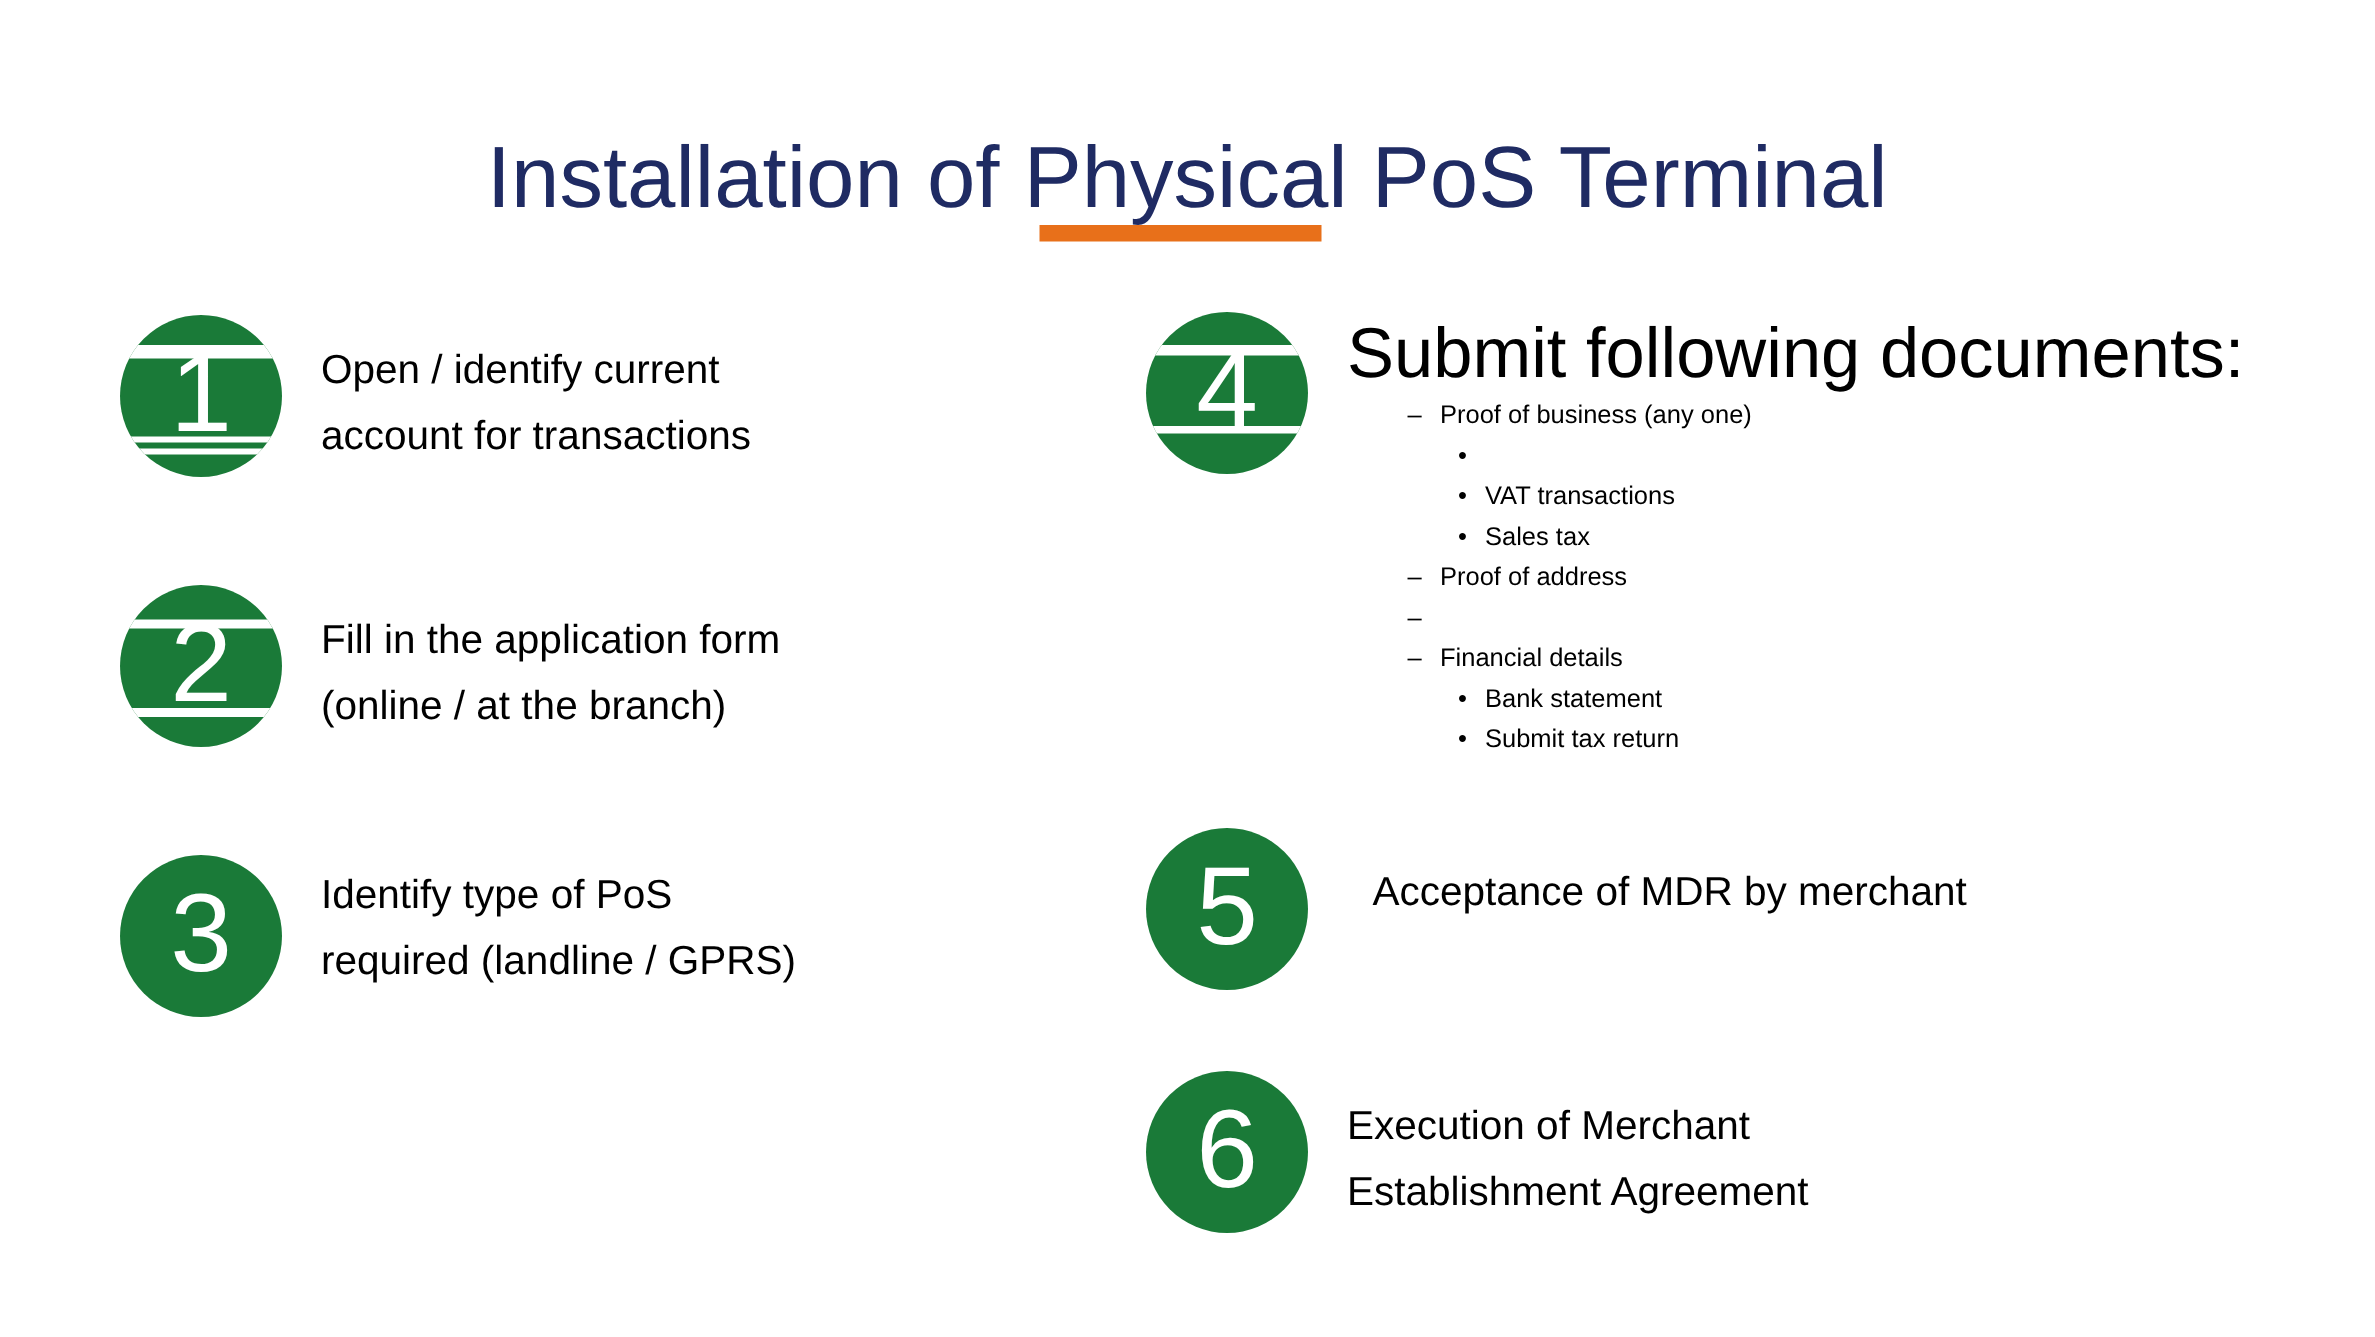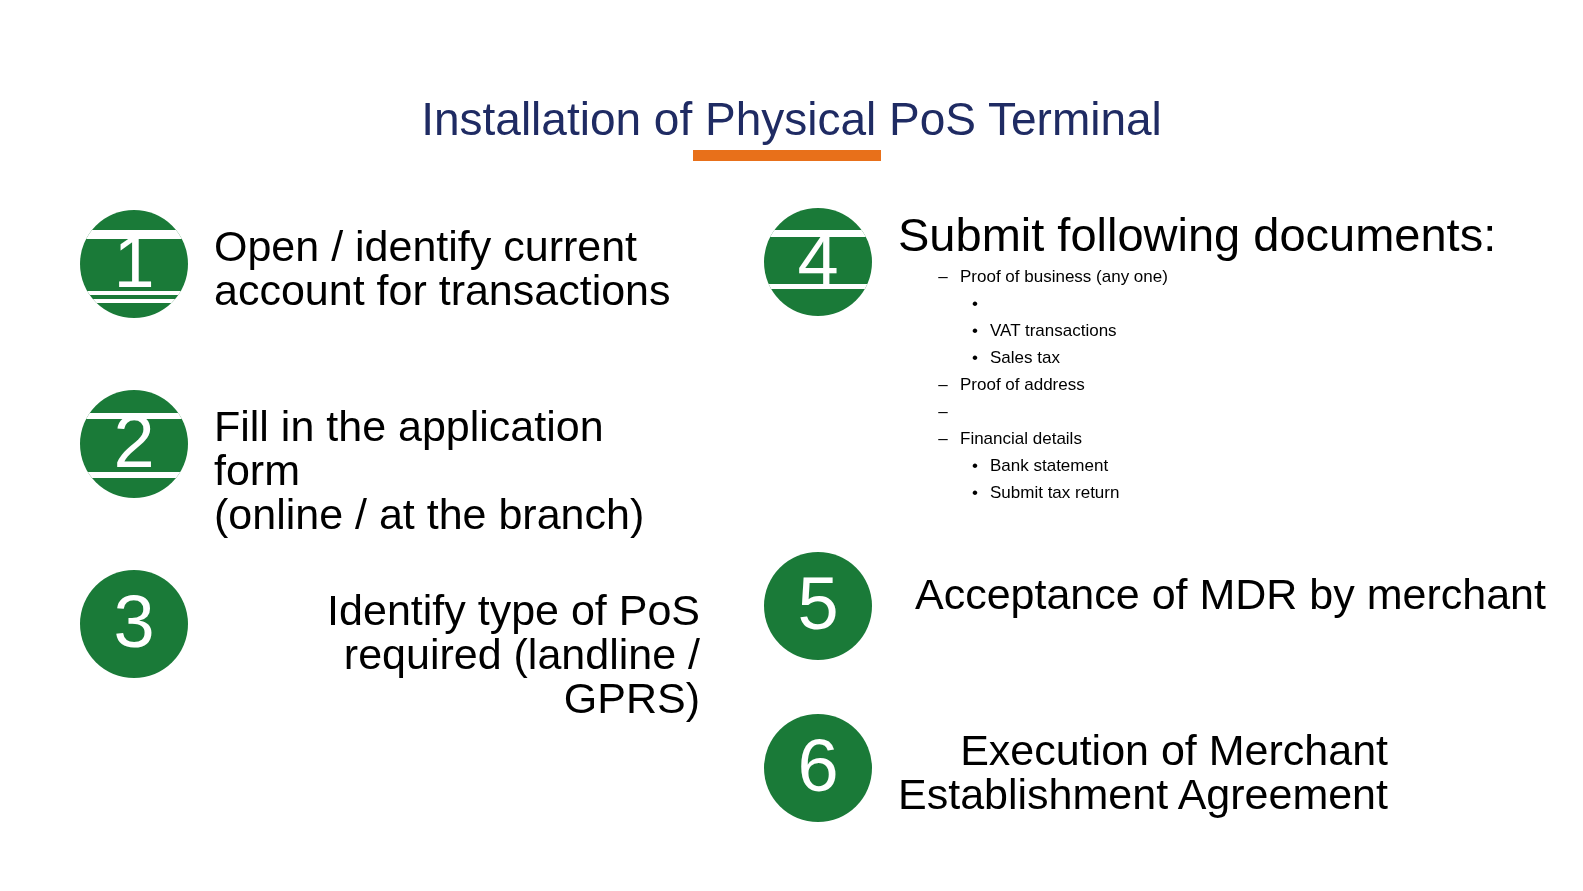--- a/index.html
+++ b/index.html
@@ -23,21 +23,21 @@
 
   
   .title-block {
     position: absolute;
     left: 0;
     top: 92px;
     width: 1583px;
     text-align: center;
   }
   .slide-title {
-    font-size: 46px;
+    font-size: 58px;
     line-height: 54px;
     color: #1F2B63;
     font-weight: normal;
     letter-spacing: 0px;
     white-space: nowrap;
   }
   .title-rule {
     position: absolute;
     left: 693px;
     top: 150px;
@@ -90,21 +90,21 @@
   .badge.banded-a .band.b3 { top: 89px;  height: 4px; }
 
   .badge.banded-b .band.b1 { top: 23px;  height: 6px; }
   .badge.banded-b .band.b2 { top: 82px;  height: 6px; }
 
   .badge.banded-c .band.b1 { top: 22px;  height: 7px; }
   .badge.banded-c .band.b2 { top: 76px;  height: 5px; }
 
   .step-text {
     color: #000000;
-    font-size: 43px;
+    font-size: 27px;
     line-height: 44px;
     font-weight: normal;
     white-space: pre-line;
   }
   .step-text.lg { font-size: 47px; line-height: 45px; }
 
   
   .doc-list {
     margin-top: 6px;
     color: #000000;
@@ -158,21 +158,21 @@
 
     </div>
     <div class="step-text" style="margin-left:26px; margin-top:14px;">Fill in the application form
 (online / at the branch)</div>
   </div>
 
   <div class="step" style="left:80px; top:570px; width:620px;">
     <div class="badge">
       <span class="num">3</span>
     </div>
-    <div class="step-text" style="margin-left:26px; margin-top:18px;text-align:right;">Identify type of PoS
+    <div class="step-text" style="margin-left:26px; margin-top:4px;">Identify type of PoS
 required (landline / GPRS)</div>
   </div>
 
   <div class="step" style="left:764px; top:208px; width:790px;">
     <div class="badge banded-c">
       <span class="num">4</span>
       <span class="band b1"></span>
       <span class="band b2"></span>
 
     </div>
@@ -222,17 +222,17 @@
     <div class="badge">
       <span class="num">5</span>
     </div>
     <div class="step-text" style="margin-left:43px; margin-top:20px;">Acceptance of MDR by merchant</div>
   </div>
 
   <div class="step" style="left:764px; top:714px; width:790px;">
     <div class="badge">
       <span class="num">6</span>
     </div>
-    <div class="step-text" style="margin-left:26px; margin-top:14px;text-align:right;">Execution of Merchant
+    <div class="step-text" style="margin-left:26px; margin-top:14px;">Execution of Merchant
 Establishment Agreement</div>
   </div>
 
 </div>
 
 </body></html>

